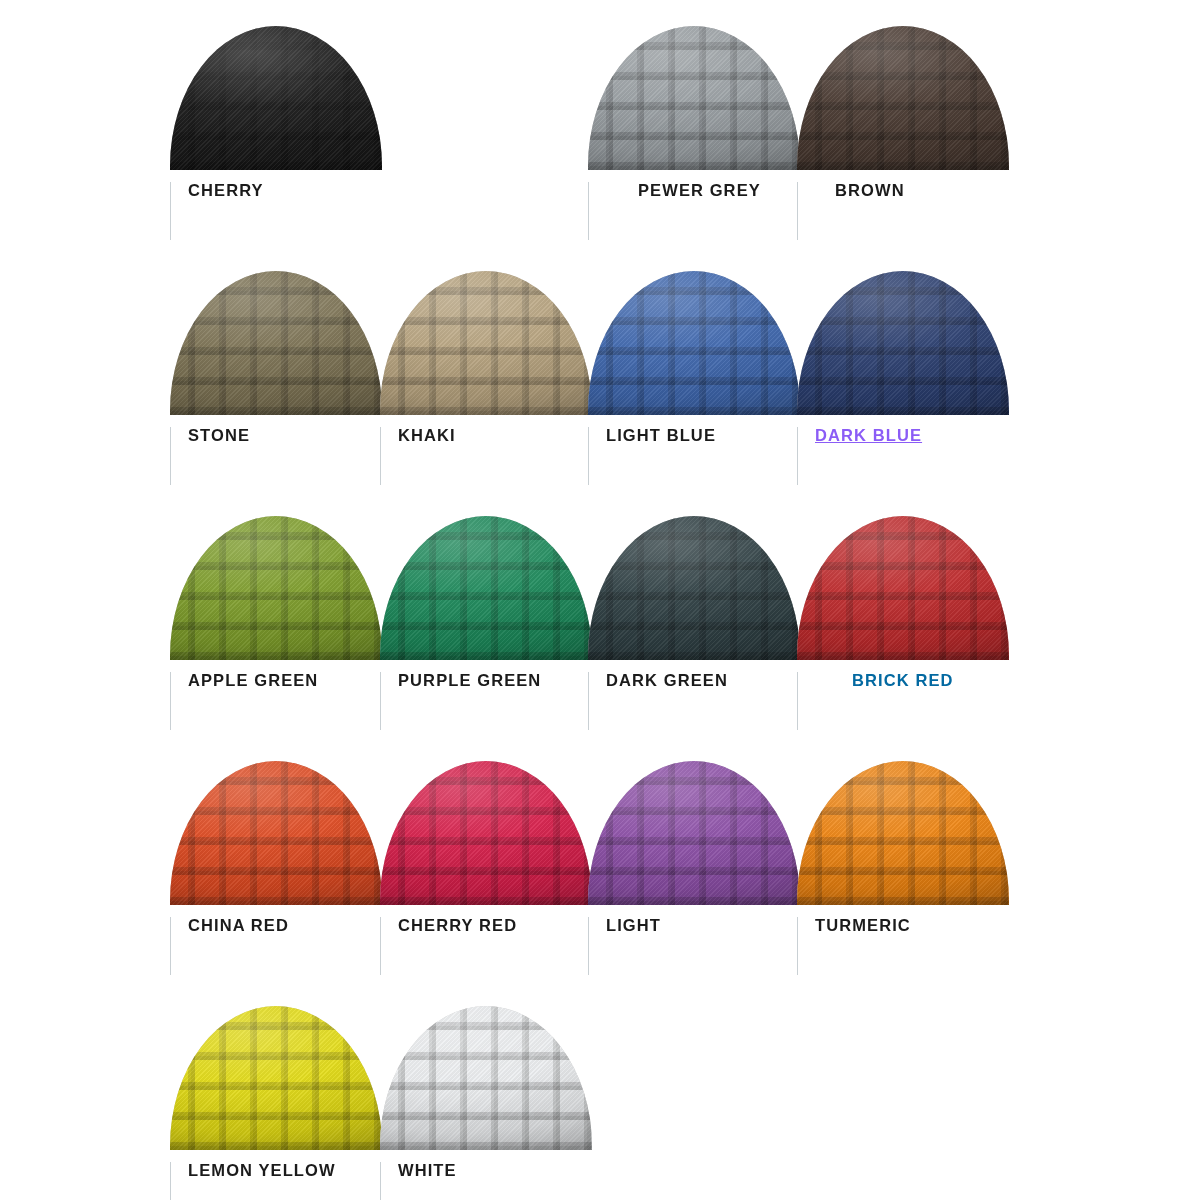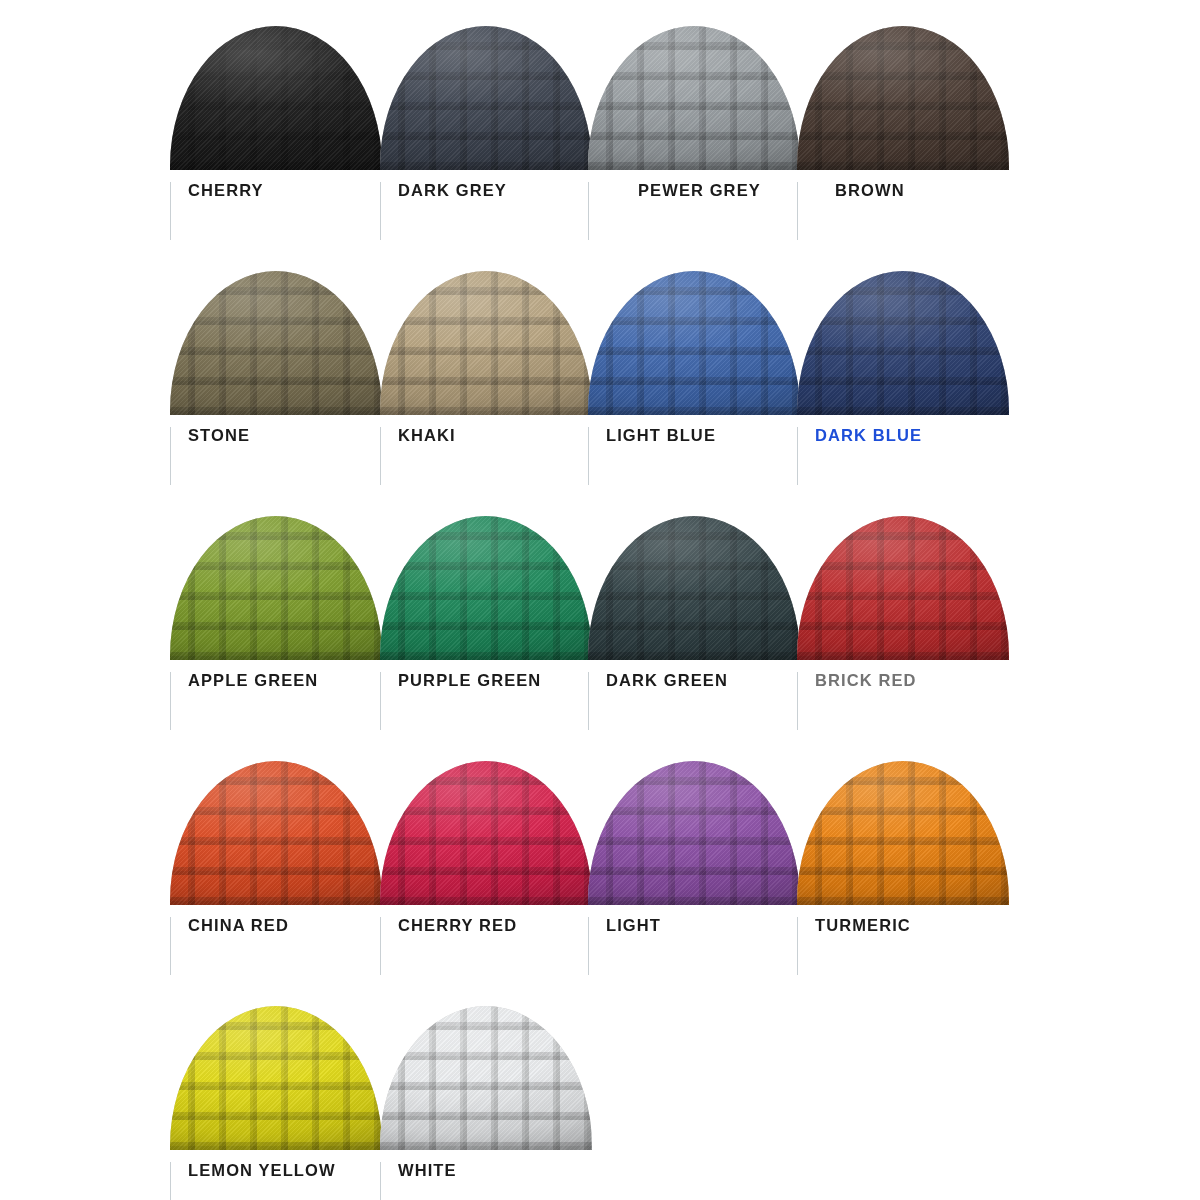--- a/index.html
+++ b/index.html
@@ -139,190 +139,180 @@
       <div class="swatch-cell" style="left: 170px;">
         <div class="dome">
           <div class="base" style="background: rgb(26, 26, 26);"></div>
           <div class="weave"></div>
           <div class="weave2"></div>
           <div class="shade"></div>
         </div>
         <div class="tick" style="background: rgb(201, 208, 212);"></div>
         <div class="swatch-label" style="color: rgb(27, 27, 27);">CHERRY</div>
       </div>
+      <div class="swatch-cell" style="left: 588px;">
+        <div class="dome">
+          <div class="base" style="background: rgb(154, 160, 164);"></div>
+          <div class="weave"></div>
+          <div class="weave2"></div>
+          <div class="shade"></div>
+        </div>
+        <div class="tick" style="background: rgb(201, 208, 212);"></div>
+        <div class="swatch-label" style="color: rgb(27, 27, 27); margin-left: 32px;">PEWER GREY</div>
+      </div>
+      <div class="swatch-cell" style="left: 797px;">
+        <div class="dome">
+          <div class="base" style="background: rgb(74, 58, 49);"></div>
+          <div class="weave"></div>
+          <div class="weave2"></div>
+          <div class="shade"></div>
+        </div>
+        <div class="tick" style="background: rgb(201, 208, 212);"></div>
+        <div class="swatch-label" style="color: rgb(27, 27, 27); margin-left: 20px;">BROWN</div>
+      </div>
+    </div>
+    <div class="swatch-row" style="position: absolute; left: 0px; top: 255px;">
+      <div class="swatch-cell" style="left: 170px;">
+        <div class="dome">
+          <div class="base" style="background: rgb(125, 115, 84);"></div>
+          <div class="weave"></div>
+          <div class="weave2"></div>
+          <div class="shade"></div>
+        </div>
+        <div class="tick" style="background: rgb(201, 208, 212);"></div>
+        <div class="swatch-label" style="color: rgb(27, 27, 27);">STONE</div>
+      </div>
       <div class="swatch-cell" style="left: 380px;">
         <div class="dome">
-          <div class="base" style="background: rgb(60, 67, 80);"></div>
-          <div class="weave"></div>
-          <div class="weave2"></div>
-          <div class="shade"></div>
-        </div>
-        <div class="tick" style="background: rgb(201, 208, 212);"></div>
-        <div class="swatch-label" style="color: rgb(27, 27, 27);">DARK GREY</div>
+          <div class="base" style="background: rgb(184, 164, 127);"></div>
+          <div class="weave"></div>
+          <div class="weave2"></div>
+          <div class="shade"></div>
+        </div>
+        <div class="tick" style="background: rgb(201, 208, 212);"></div>
+        <div class="swatch-label" style="color: rgb(27, 27, 27);">KHAKI</div>
       </div>
       <div class="swatch-cell" style="left: 588px;">
         <div class="dome">
-          <div class="base" style="background: rgb(154, 160, 164);"></div>
-          <div class="weave"></div>
-          <div class="weave2"></div>
-          <div class="shade"></div>
-        </div>
-        <div class="tick" style="background: rgb(201, 208, 212);"></div>
-        <div class="swatch-label" style="color: rgb(27, 27, 27); margin-left: 32px;">PEWER GREY</div>
+          <div class="base" style="background: rgb(63, 104, 176);"></div>
+          <div class="weave"></div>
+          <div class="weave2"></div>
+          <div class="shade"></div>
+        </div>
+        <div class="tick" style="background: rgb(201, 208, 212);"></div>
+        <div class="swatch-label" style="color: rgb(27, 27, 27);">LIGHT BLUE</div>
       </div>
       <div class="swatch-cell" style="left: 797px;">
         <div class="dome">
-          <div class="base" style="background: rgb(74, 58, 49);"></div>
-          <div class="weave"></div>
-          <div class="weave2"></div>
-          <div class="shade"></div>
-        </div>
-        <div class="tick" style="background: rgb(201, 208, 212);"></div>
-        <div class="swatch-label" style="color: rgb(27, 27, 27); margin-left: 20px;">BROWN</div>
-      </div>
-    </div>
-    <div class="swatch-row" style="position: absolute; left: 0px; top: 255px;">
-      <div class="swatch-cell" style="left: 170px;">
-        <div class="dome">
-          <div class="base" style="background: rgb(125, 115, 84);"></div>
-          <div class="weave"></div>
-          <div class="weave2"></div>
-          <div class="shade"></div>
-        </div>
-        <div class="tick" style="background: rgb(201, 208, 212);"></div>
-        <div class="swatch-label" style="color: rgb(27, 27, 27);">STONE</div>
+          <div class="base" style="background: rgb(43, 63, 113);"></div>
+          <div class="weave"></div>
+          <div class="weave2"></div>
+          <div class="shade"></div>
+        </div>
+        <div class="tick" style="background: rgb(201, 208, 212);"></div>
+        <div class="swatch-label" style="color: #8b5cf6; text-decoration: underline;">DARK BLUE</div>
+      </div>
+    </div>
+    <div class="swatch-row" style="position: absolute; left: 0px; top: 500px;">
+      <div class="swatch-cell" style="left: 170px;">
+        <div class="dome">
+          <div class="base" style="background: rgb(126, 158, 42);"></div>
+          <div class="weave"></div>
+          <div class="weave2"></div>
+          <div class="shade"></div>
+        </div>
+        <div class="tick" style="background: rgb(201, 208, 212);"></div>
+        <div class="swatch-label" style="color: rgb(27, 27, 27);">APPLE GREEN</div>
       </div>
       <div class="swatch-cell" style="left: 380px;">
         <div class="dome">
-          <div class="base" style="background: rgb(184, 164, 127);"></div>
-          <div class="weave"></div>
-          <div class="weave2"></div>
-          <div class="shade"></div>
-        </div>
-        <div class="tick" style="background: rgb(201, 208, 212);"></div>
-        <div class="swatch-label" style="color: rgb(27, 27, 27);">KHAKI</div>
+          <div class="base" style="background: rgb(27, 138, 90);"></div>
+          <div class="weave"></div>
+          <div class="weave2"></div>
+          <div class="shade"></div>
+        </div>
+        <div class="tick" style="background: rgb(201, 208, 212);"></div>
+        <div class="swatch-label" style="color: rgb(27, 27, 27);">PURPLE GREEN</div>
       </div>
       <div class="swatch-cell" style="left: 588px;">
         <div class="dome">
-          <div class="base" style="background: rgb(63, 104, 176);"></div>
-          <div class="weave"></div>
-          <div class="weave2"></div>
-          <div class="shade"></div>
-        </div>
-        <div class="tick" style="background: rgb(201, 208, 212);"></div>
-        <div class="swatch-label" style="color: rgb(27, 27, 27);">LIGHT BLUE</div>
+          <div class="base" style="background: rgb(47, 64, 68);"></div>
+          <div class="weave"></div>
+          <div class="weave2"></div>
+          <div class="shade"></div>
+        </div>
+        <div class="tick" style="background: rgb(201, 208, 212);"></div>
+        <div class="swatch-label" style="color: rgb(27, 27, 27);">DARK GREEN</div>
       </div>
       <div class="swatch-cell" style="left: 797px;">
         <div class="dome">
-          <div class="base" style="background: rgb(43, 63, 113);"></div>
-          <div class="weave"></div>
-          <div class="weave2"></div>
-          <div class="shade"></div>
-        </div>
-        <div class="tick" style="background: rgb(201, 208, 212);"></div>
-        <div class="swatch-label" style="color: #1d4ed8;">DARK BLUE</div>
-      </div>
-    </div>
-    <div class="swatch-row" style="position: absolute; left: 0px; top: 500px;">
-      <div class="swatch-cell" style="left: 170px;">
-        <div class="dome">
-          <div class="base" style="background: rgb(126, 158, 42);"></div>
-          <div class="weave"></div>
-          <div class="weave2"></div>
-          <div class="shade"></div>
-        </div>
-        <div class="tick" style="background: rgb(201, 208, 212);"></div>
-        <div class="swatch-label" style="color: rgb(27, 27, 27);">APPLE GREEN</div>
+          <div class="base" style="background: rgb(192, 42, 44);"></div>
+          <div class="weave"></div>
+          <div class="weave2"></div>
+          <div class="shade"></div>
+        </div>
+        <div class="tick" style="background: rgb(201, 208, 212);"></div>
+        <div class="swatch-label" style="color: #0369a1; margin-left: 37px;">BRICK RED</div>
+      </div>
+    </div>
+    <div class="swatch-row" style="position: absolute; left: 0px; top: 745px;">
+      <div class="swatch-cell" style="left: 170px;">
+        <div class="dome">
+          <div class="base" style="background: rgb(224, 74, 33);"></div>
+          <div class="weave"></div>
+          <div class="weave2"></div>
+          <div class="shade"></div>
+        </div>
+        <div class="tick" style="background: rgb(201, 208, 212);"></div>
+        <div class="swatch-label" style="color: rgb(27, 27, 27);">CHINA RED</div>
       </div>
       <div class="swatch-cell" style="left: 380px;">
         <div class="dome">
-          <div class="base" style="background: rgb(27, 138, 90);"></div>
-          <div class="weave"></div>
-          <div class="weave2"></div>
-          <div class="shade"></div>
-        </div>
-        <div class="tick" style="background: rgb(201, 208, 212);"></div>
-        <div class="swatch-label" style="color: rgb(27, 27, 27);">PURPLE GREEN</div>
+          <div class="base" style="background: rgb(216, 29, 74);"></div>
+          <div class="weave"></div>
+          <div class="weave2"></div>
+          <div class="shade"></div>
+        </div>
+        <div class="tick" style="background: rgb(201, 208, 212);"></div>
+        <div class="swatch-label" style="color: rgb(27, 27, 27);">CHERRY RED</div>
       </div>
       <div class="swatch-cell" style="left: 588px;">
         <div class="dome">
-          <div class="base" style="background: rgb(47, 64, 68);"></div>
-          <div class="weave"></div>
-          <div class="weave2"></div>
-          <div class="shade"></div>
-        </div>
-        <div class="tick" style="background: rgb(201, 208, 212);"></div>
-        <div class="swatch-label" style="color: rgb(27, 27, 27);">DARK GREEN</div>
+          <div class="base" style="background: rgb(141, 79, 168);"></div>
+          <div class="weave"></div>
+          <div class="weave2"></div>
+          <div class="shade"></div>
+        </div>
+        <div class="tick" style="background: rgb(201, 208, 212);"></div>
+        <div class="swatch-label" style="color: rgb(27, 27, 27);">LIGHT</div>
       </div>
       <div class="swatch-cell" style="left: 797px;">
         <div class="dome">
-          <div class="base" style="background: rgb(192, 42, 44);"></div>
-          <div class="weave"></div>
-          <div class="weave2"></div>
-          <div class="shade"></div>
-        </div>
-        <div class="tick" style="background: rgb(201, 208, 212);"></div>
-        <div class="swatch-label" style="color: #737373;">BRICK RED</div>
-      </div>
-    </div>
-    <div class="swatch-row" style="position: absolute; left: 0px; top: 745px;">
-      <div class="swatch-cell" style="left: 170px;">
-        <div class="dome">
-          <div class="base" style="background: rgb(224, 74, 33);"></div>
-          <div class="weave"></div>
-          <div class="weave2"></div>
-          <div class="shade"></div>
-        </div>
-        <div class="tick" style="background: rgb(201, 208, 212);"></div>
-        <div class="swatch-label" style="color: rgb(27, 27, 27);">CHINA RED</div>
+          <div class="base" style="background: rgb(239, 132, 16);"></div>
+          <div class="weave"></div>
+          <div class="weave2"></div>
+          <div class="shade"></div>
+        </div>
+        <div class="tick" style="background: rgb(201, 208, 212);"></div>
+        <div class="swatch-label" style="color: rgb(27, 27, 27);">TURMERIC</div>
+      </div>
+    </div>
+    <div class="swatch-row" style="position: absolute; left: 0px; top: 990px;">
+      <div class="swatch-cell" style="left: 170px;">
+        <div class="dome">
+          <div class="base" style="background: rgb(227, 220, 19);"></div>
+          <div class="weave"></div>
+          <div class="weave2"></div>
+          <div class="shade"></div>
+        </div>
+        <div class="tick" style="background: rgb(201, 208, 212);"></div>
+        <div class="swatch-label" style="color: rgb(27, 27, 27);">LEMON YELLOW</div>
       </div>
       <div class="swatch-cell" style="left: 380px;">
         <div class="dome">
-          <div class="base" style="background: rgb(216, 29, 74);"></div>
-          <div class="weave"></div>
-          <div class="weave2"></div>
-          <div class="shade"></div>
-        </div>
-        <div class="tick" style="background: rgb(201, 208, 212);"></div>
-        <div class="swatch-label" style="color: rgb(27, 27, 27);">CHERRY RED</div>
-      </div>
-      <div class="swatch-cell" style="left: 588px;">
-        <div class="dome">
-          <div class="base" style="background: rgb(141, 79, 168);"></div>
-          <div class="weave"></div>
-          <div class="weave2"></div>
-          <div class="shade"></div>
-        </div>
-        <div class="tick" style="background: rgb(201, 208, 212);"></div>
-        <div class="swatch-label" style="color: rgb(27, 27, 27);">LIGHT</div>
-      </div>
-      <div class="swatch-cell" style="left: 797px;">
-        <div class="dome">
-          <div class="base" style="background: rgb(239, 132, 16);"></div>
-          <div class="weave"></div>
-          <div class="weave2"></div>
-          <div class="shade"></div>
-        </div>
-        <div class="tick" style="background: rgb(201, 208, 212);"></div>
-        <div class="swatch-label" style="color: rgb(27, 27, 27);">TURMERIC</div>
-      </div>
-    </div>
-    <div class="swatch-row" style="position: absolute; left: 0px; top: 990px;">
-      <div class="swatch-cell" style="left: 170px;">
-        <div class="dome">
-          <div class="base" style="background: rgb(227, 220, 19);"></div>
-          <div class="weave"></div>
-          <div class="weave2"></div>
-          <div class="shade"></div>
-        </div>
-        <div class="tick" style="background: rgb(201, 208, 212);"></div>
-        <div class="swatch-label" style="color: rgb(27, 27, 27);">LEMON YELLOW</div>
-      </div>
-      <div class="swatch-cell" style="left: 380px;">
-        <div class="dome">
           <div class="base" style="background: rgb(236, 238, 240);"></div>
           <div class="weave"></div>
           <div class="weave2"></div>
           <div class="shade"></div>
         </div>
         <div class="tick" style="background: rgb(201, 208, 212);"></div>
         <div class="swatch-label" style="color: rgb(27, 27, 27);">WHITE</div>
       </div>
     </div>
   </div>

